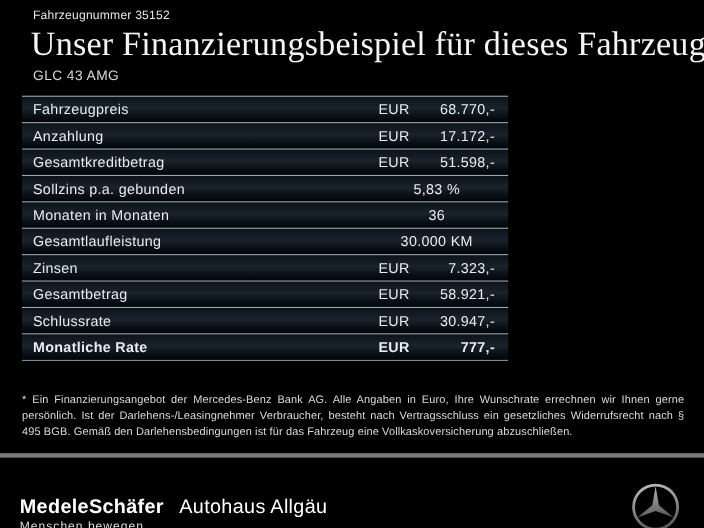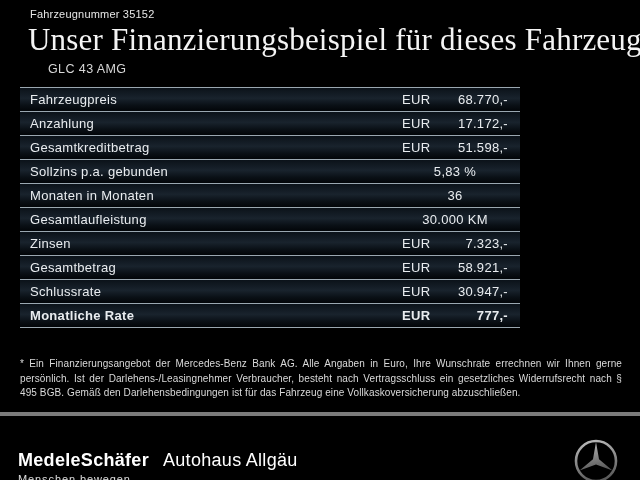--- a/index.html
+++ b/index.html
@@ -8,24 +8,24 @@
     font-family:"Liberation Sans",sans-serif;overflow:hidden;padding-left:44px;
   }
   .vehicle-number{
     position:absolute;left:30px;top:8px;font-size:11px;color:#e6e6e6;letter-spacing:.2px;
   }
   .page-title{
     position:absolute;left:28px;top:22px;font-family:"Liberation Serif",serif;
     font-size:31px;font-weight:400;color:#f4f4f4;letter-spacing:.2px;white-space:nowrap;
   }
   .model-name{
-    position:absolute;left:30px;top:62px;font-size:12.5px;color:#d8d8d8;letter-spacing:.4px;margin-left:18px;
+    position:absolute;left:30px;top:62px;font-size:12.5px;color:#d8d8d8;letter-spacing:.4px;
   }
   .finance-table{
-    position:absolute;left:20px;top:87px;width:500px;
+    position:absolute;left:20px;top:87px;width:442px;
     border-bottom:1px solid #9aa7b0;
   }
   .frow{
     height:23px;border-top:1px solid #9aa7b0;
     background:linear-gradient(180deg,#0b1219 0%,#19232d 45%,#0a1016 75%,#020508 100%);
     display:flex;align-items:center;justify-content:space-between;
     padding:0 12px 0 10px;color:#e9ecef;font-size:13px;letter-spacing:.3px;
   }
   .frow.bold{font-weight:bold;}
   .fvalue{width:106px;display:flex;justify-content:space-between;align-items:center;}

